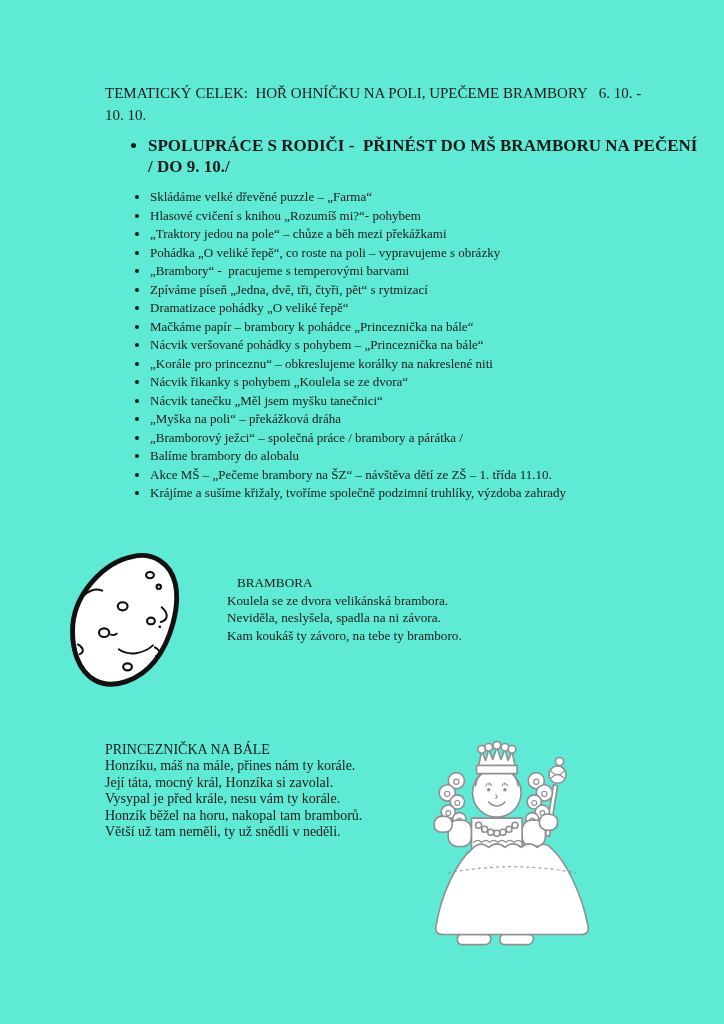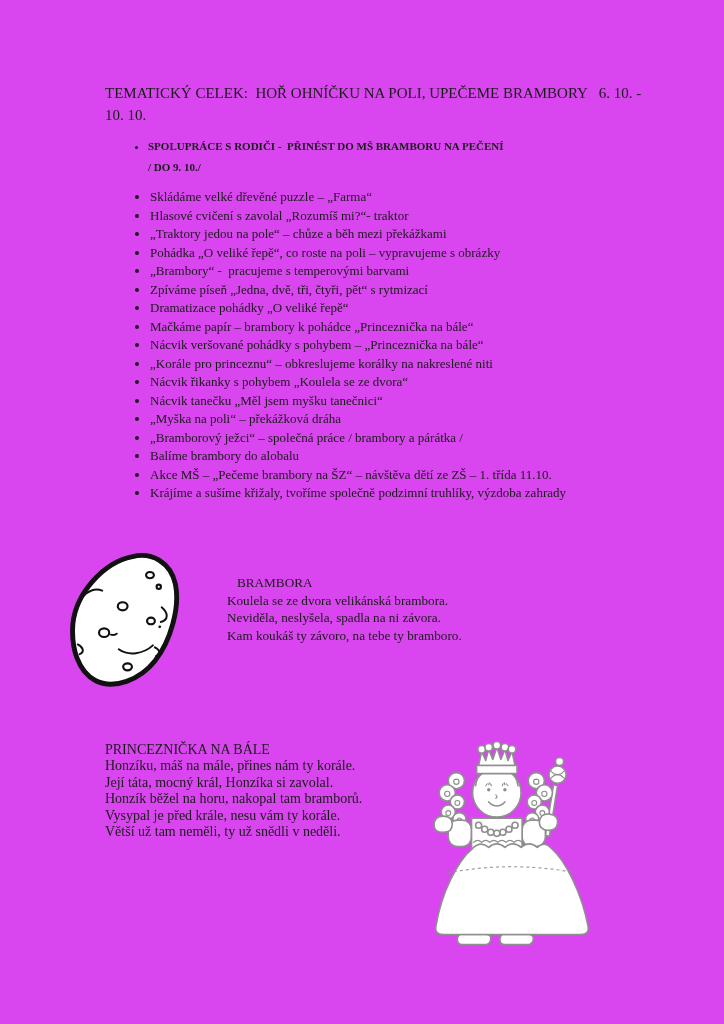--- a/index.html
+++ b/index.html
@@ -2,41 +2,41 @@
 <html><head>
 <meta charset="utf-8">
 <style>
   * { box-sizing: border-box; }
   html, body { margin: 0; padding: 0; background: #e8e8e8; }
   .page {
     position: relative;
     width: 724px;
     height: 1024px;
     margin: 0 auto;
-    background: #d946ef;
+    background: #5eead4;
     font-family: "Liberation Serif", serif;
     color: #1a1a1a;
     overflow: hidden;
   }
   .doc-title {
     position: absolute;
     left: 105px;
     top: 82px;
     width: 580px;
     font-size: 15px;
     line-height: 22px;
   }
   .doc-title div { white-space: pre; }
   .parent-note {
     position: absolute;
     left: 106px;
     top: 136px;
     width: 580px;
     font-weight: bold;
-    font-size: 11px;
+    font-size: 17px;
     line-height: 20.5px;
   }
   .parent-note ul { margin: 0; padding-left: 42px; list-style: disc; }
   .parent-note li div { white-space: pre; }
   .activities {
     position: absolute;
     left: 106px;
     top: 188px;
     width: 580px;
     font-size: 13px;
@@ -82,21 +82,21 @@
         <div>/ DO 9. 10./</div>
       </li>
     </ul>
   </div>
 
   <div class="activities">
     <ul>
 
         <li>Skládáme velké dřevěné puzzle – „Farma“</li>
 
-        <li>Hlasové cvičení s zavolal „Rozumíš mi?“- traktor</li>
+        <li>Hlasové cvičení s knihou „Rozumíš mi?“- pohybem</li>
 
         <li>„Traktory jedou na pole“ – chůze a běh mezi překážkami</li>
 
         <li>Pohádka „O veliké řepě“, co roste na poli – vypravujeme s obrázky</li>
 
         <li>„Brambory“ -  pracujeme s temperovými barvami</li>
 
         <li>Zpíváme píseň „Jedna, dvě, tři, čtyři, pět“ s rytmizací</li>
 
         <li>Dramatizace pohádky „O veliké řepě“</li>
@@ -159,23 +159,23 @@
 
   <div class="poem poem-princeznicka">
     <div class="poem-title">PRINCEZNIČKA NA BÁLE</div>
     <div>
 
 
         <div class="poem-line">Honzíku, máš na mále, přines nám ty korále.</div>
 
         <div class="poem-line">Její táta, mocný král, Honzíka si zavolal.</div>
 
+        <div class="poem-line">Vysypal je před krále, nesu vám ty korále.</div>
+
         <div class="poem-line">Honzík běžel na horu, nakopal tam bramborů.</div>
-
-        <div class="poem-line">Vysypal je před krále, nesu vám ty korále.</div>
 
         <div class="poem-line">Větší už tam neměli, ty už snědli v neděli.</div>
       </div>
   </div>
 
   <div class="illustration princess-illustration">
     <svg viewBox="0 0 170 215">
       <g fill="#ffffff" stroke="#8f8f8f" stroke-width="1.6" stroke-linecap="round" stroke-linejoin="round">
 
         <path d="M126,44 L130,45 L122,95 L118,94 Z"></path>

